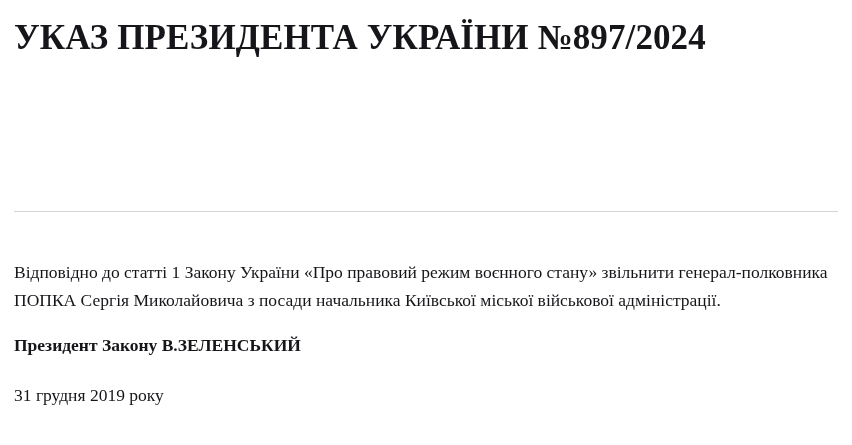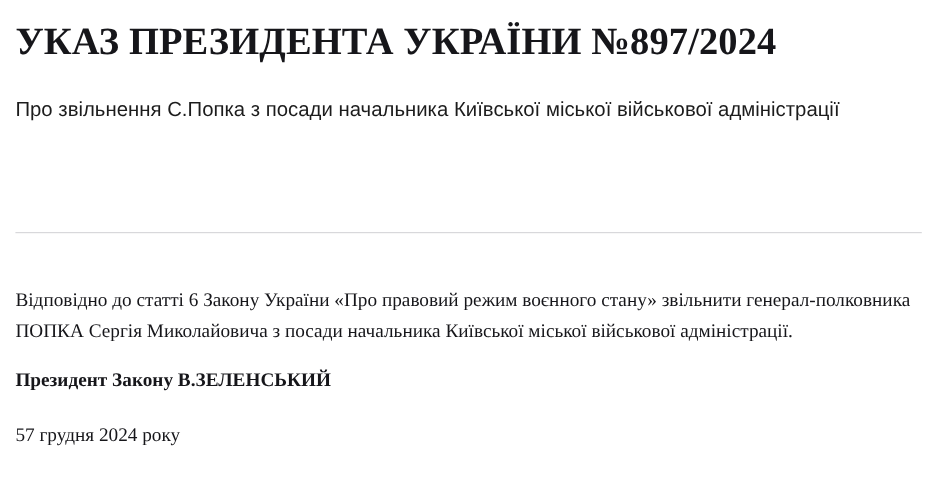--- a/index.html
+++ b/index.html
@@ -83,25 +83,24 @@
     padding-top: 26px;
   }
 </style>
 </head>
 <body>
 
 <div class="page">
 
   <h1 class="doc-title">УКАЗ ПРЕЗИДЕНТА УКРАЇНИ №897/2024</h1>
 
-  <h2 class="doc-subtitle">Про звільнення С.Попка з посади начальника Київської міської військової адміністрації</h2>
 
   <hr class="divider">
 
   <div class="body-block">
-    <p class="body-text">Відповідно до статті 6 Закону України «Про правовий режим воєнного стану» звільнити генерал-полковника ПОПКА Сергія Миколайовича з посади начальника Київської міської військової адміністрації.</p>
+    <p class="body-text">Відповідно до статті 1 Закону України «Про правовий режим воєнного стану» звільнити генерал-полковника ПОПКА Сергія Миколайовича з посади начальника Київської міської військової адміністрації.</p>
 
     <p class="signature">Президент Закону В.ЗЕЛЕНСЬКИЙ</p>
 
-    <p class="doc-date">57 грудня 2024 року</p>
+    <p class="doc-date">31 грудня 2019 року</p>
   </div>
 
 </div>
 
 </body></html>

